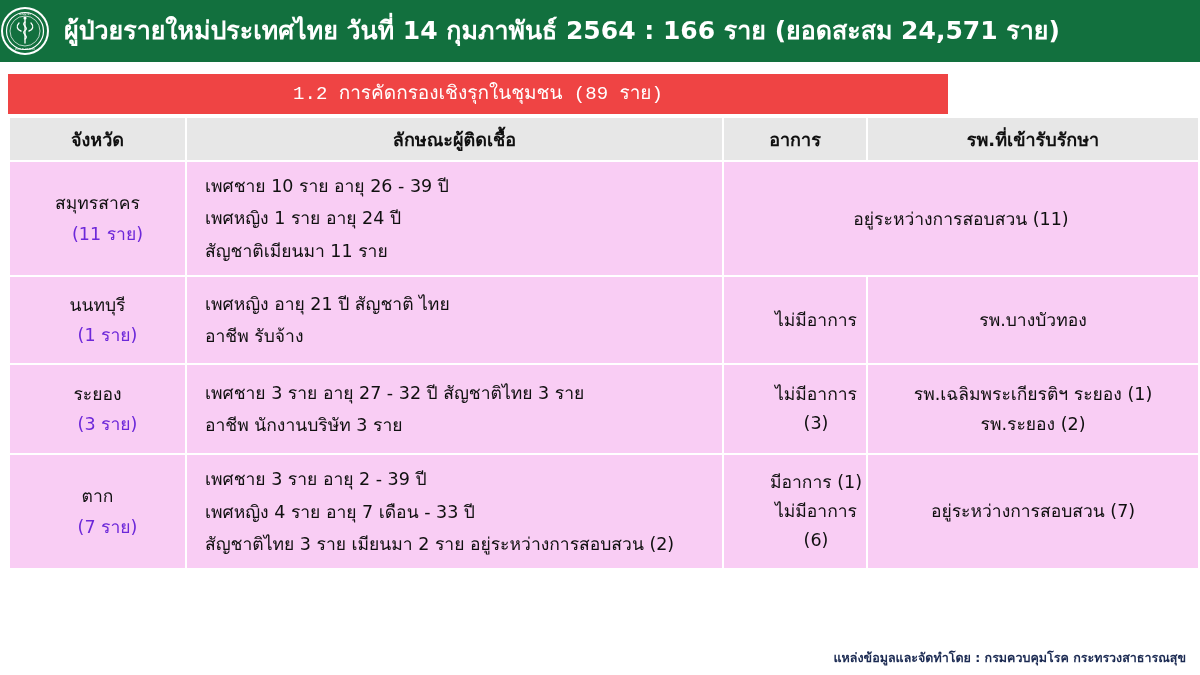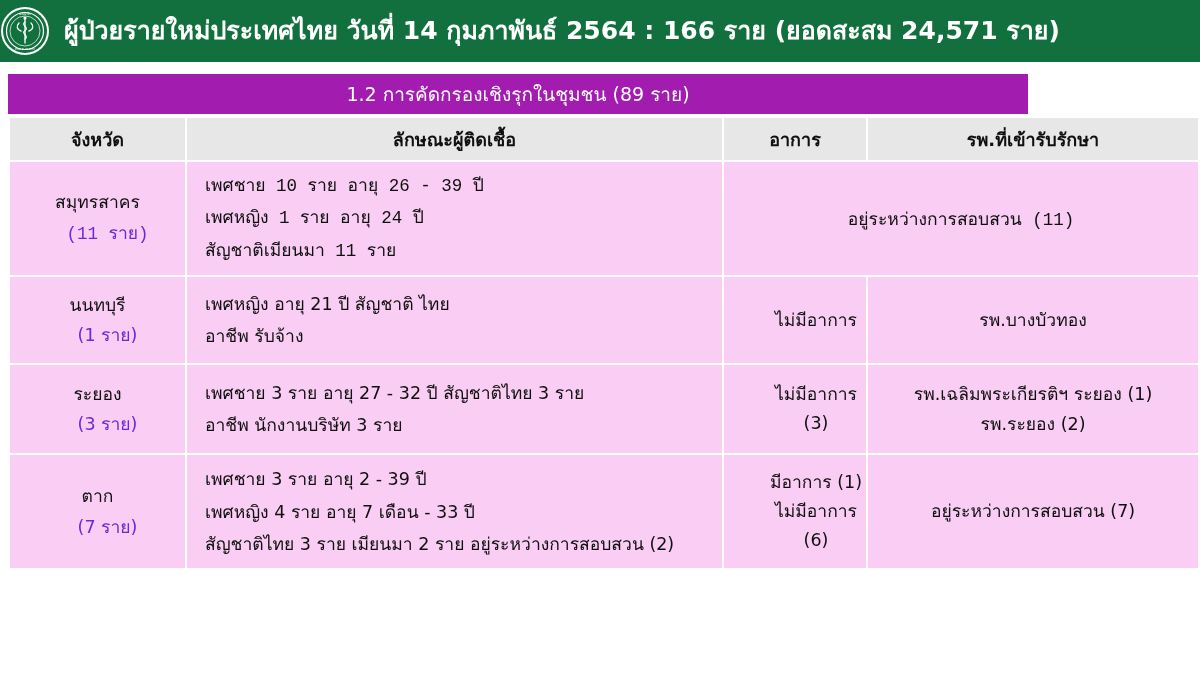--- a/index.html
+++ b/index.html
@@ -47,26 +47,27 @@
     letter-spacing: 0px;
     line-height: 1.1;
     white-space: nowrap;
   }
 
   
   .section-title-bar {
     position: absolute;
     left: 8px;
     top: 74px;
-    width: 1020px;
+    width: 940px;
     height: 40px;
-    background: #a21caf;
+    background: #ef4444;
     display: flex;
     align-items: center;
     justify-content: center;
+    font-family: Liberation Mono, monospace;
   }
   .section-title-text {
     color: #ffffff;
     font-size: 19px;
     font-weight: normal;
     line-height: 1.1;
   }
 
   
   .data-table {
@@ -134,21 +135,21 @@
   td.hospital-cell {
     text-align: center;
     line-height: 1.75;
   }
   td.hospital-cell .line { display: block; }
 
   td.merged-cell {
     text-align: center;
   }
 
-  .row-h1 { height: 108px; font-family: Liberation Mono, monospace; }
+  .row-h1 { height: 108px; }
   .row-h2 { height: 86px; }
   .row-h3 { height: 88px; }
   .row-h4 { height: 106px; }
   .row-h5 { height: 84px; }
 
   
   .footer-note {
     position: absolute;
     right: 14px;
     top: 648px;
@@ -269,14 +270,15 @@
         </td>
         <td class="hospital-cell">
           <span class="line">อยู่ระหว่างการสอบสวน (7)</span>
         </td>
       </tr>
 
 
     </tbody>
   </table>
 
+  <div class="footer-note">แหล่งข้อมูลและจัดทำโดย : กรมควบคุมโรค กระทรวงสาธารณสุข</div>
 
 </div>
 
 </body></html>

